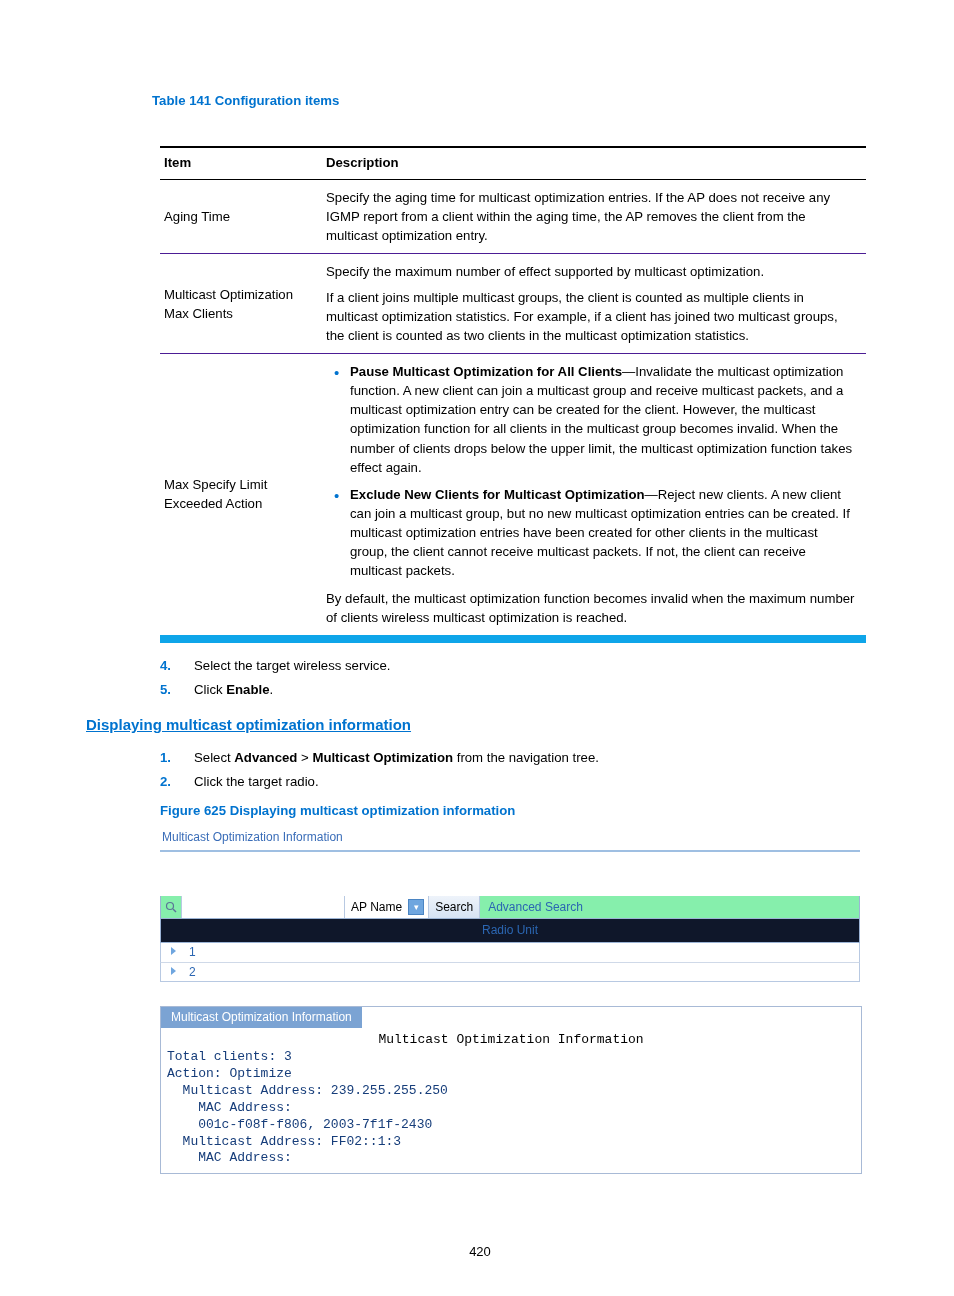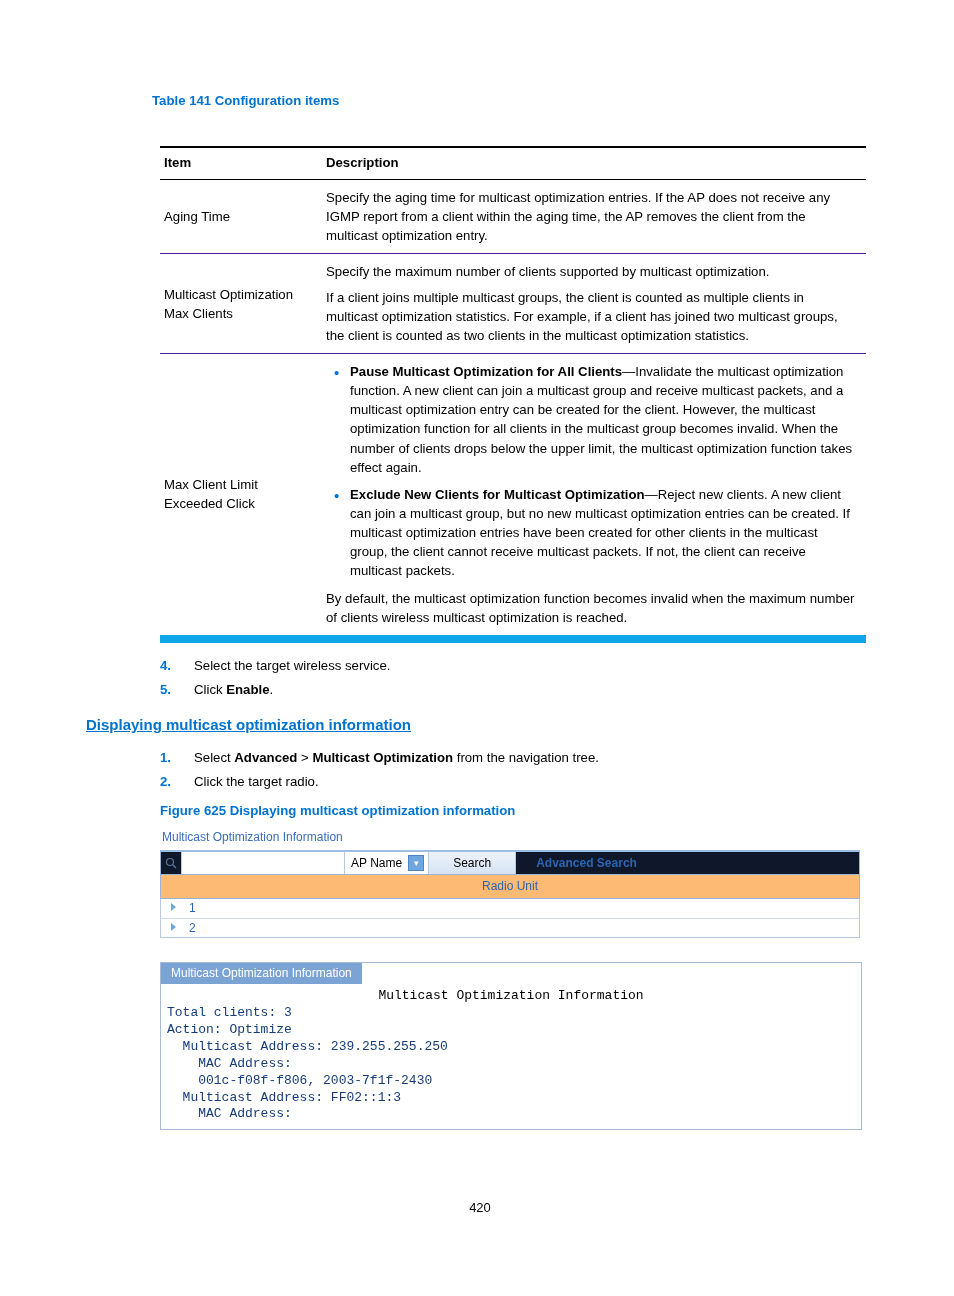--- a/index.html
+++ b/index.html
@@ -90,21 +90,22 @@
     color: #3a6db8;
     padding: 3px 0 4px 2px;
     border-bottom: 2px solid #9fbfe2;
   }
   .ui-search-row {
     display: flex;
     align-items: stretch;
     border: 1px solid #9cb4d5;
     border-top: none;
     height: 22px;
-    background: #0f172a;
+    background: #86efac;
+    margin-top: 44px;
   }
   .search-icon {
     width: 20px;
     display: flex;
     align-items: center;
     justify-content: center;
     border-right: 1px solid #b8c9e2;
     color: #5b7397;
   }
   .search-input {
@@ -125,40 +126,39 @@
     background: #fff;
   }
   .chev {
     width: 14px; height: 14px;
     background: #6fa6df;
     border: 1px solid #4b85c3;
     display: flex; align-items: center; justify-content: center;
     color: #fff; font-size: 9px;
   }
   .search-btn {
-    padding: 0 24px;
+    padding: 0 6px;
     display: flex;
     align-items: center;
     border-right: 1px solid #b8c9e2;
     background: linear-gradient(#eef3fa, #d6e3f4);
     cursor: pointer;
   }
   .adv-search {
-    padding: 0 20px;
+    padding: 0 8px;
     display: flex;
     align-items: center;
     color: #2b66b2;
     cursor: pointer;
-    font-weight: bold;
   }
   .ui-spacer { flex: 1; }
 
   .radio-header {
     text-align: center;
-    background: #fdba74;
+    background: #0f172a;
     border: 1px solid #9cb4d5;
     border-top: none;
     padding: 3px 0;
     color: #2b66b2;
   }
   .radio-row {
     border-left: 1px solid #b8c9e2;
     border-right: 1px solid #b8c9e2;
     border-bottom: 1px solid #cfd9e8;
     padding: 1px 6px 1px 28px;
@@ -219,26 +219,26 @@
     </tr>
   </thead>
   <tbody>
     <tr>
       <td class="item-col">Aging Time</td>
       <td>Specify the aging time for multicast optimization entries. If the AP does not receive any IGMP report from a client within the aging time, the AP removes the client from the multicast optimization entry.</td>
     </tr>
     <tr>
       <td class="item-col">Multicast Optimization Max Clients</td>
       <td>
-        <p>Specify the maximum number of clients supported by multicast optimization.</p>
+        <p>Specify the maximum number of effect supported by multicast optimization.</p>
         <p>If a client joins multiple multicast groups, the client is counted as multiple clients in multicast optimization statistics. For example, if a client has joined two multicast groups, the client is counted as two clients in the multicast optimization statistics.</p>
       </td>
     </tr>
     <tr>
-      <td class="item-col">Max Client Limit Exceeded Click</td>
+      <td class="item-col">Max Specify Limit Exceeded Action</td>
       <td>
         <ul class="in-table">
           <li>
             <b>Pause Multicast Optimization for All Clients</b><span>—Invalidate the multicast optimization function. A new client can join a multicast group and receive multicast packets, and a multicast optimization entry can be created for the client. However, the multicast optimization function for all clients in the multicast group becomes invalid. When the number of clients drops below the upper limit, the multicast optimization function takes effect again.</span>
           </li>
           <li>
             <b>Exclude New Clients for Multicast Optimization</b><span>—Reject new clients. A new client can join a multicast group, but no new multicast optimization entries can be created. If multicast optimization entries have been created for other clients in the multicast group, the client cannot receive multicast packets. If not, the client can receive multicast packets.</span>
           </li>
         </ul>
         <p>By default, the multicast optimization function becomes invalid when the maximum number of clients wireless multicast optimization is reached.</p>

